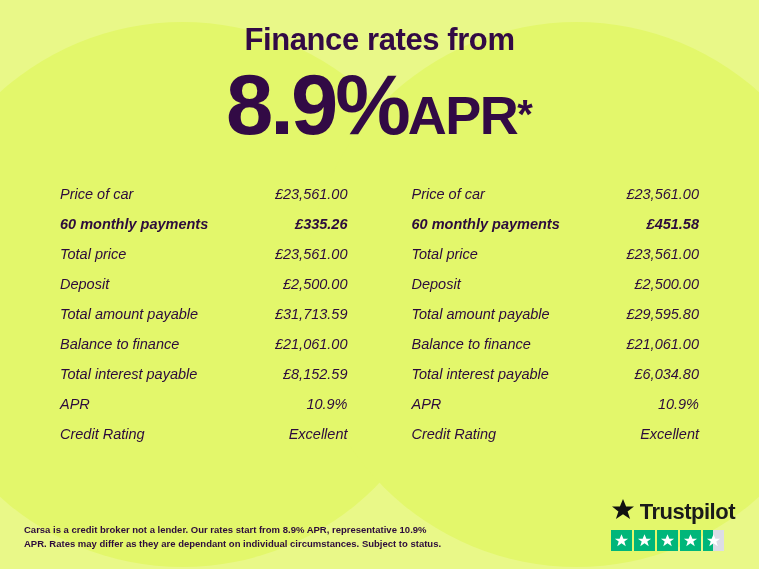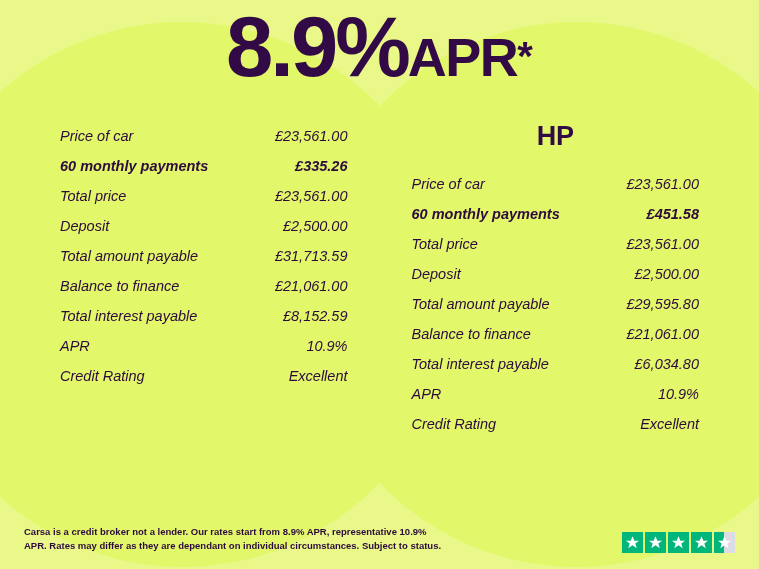--- a/index.html
+++ b/index.html
@@ -166,20 +166,21 @@
   .tp-star svg { display: block; }
 </style>
 </head>
 <body>
 
 <div class="blob blob-left"></div>
 <div class="blob blob-right"></div>
 
 <div class="content">
 
+  <div class="headline">Finance rates from</div>
 
   <div class="rate-line">
     <span class="rate-big">8.9%</span><span class="rate-apr">APR</span><span class="rate-star">*</span>
   </div>
 
   <div class="columns">
 
     <div class="col">
       <table class="fin">
         <tbody>
@@ -217,21 +218,20 @@
           </tr>
           <tr>
             <td>Credit Rating</td>
             <td class="val">Excellent</td>
           </tr>
         </tbody>
       </table>
     </div>
 
     <div class="col">
-      <div class="col-title">HP</div>
       <table class="fin">
         <tbody>
           <tr>
             <td>Price of car</td>
             <td class="val">£23,561.00</td>
           </tr>
           <tr class="bold">
             <td>60 monthly payments</td>
             <td class="val">£451.58</td>
           </tr>
@@ -266,20 +266,28 @@
         </tbody>
       </table>
     </div>
 
   </div>
 
   <div class="footer">
     <div class="disclaimer">Carsa is a credit broker not a lender. Our rates start from 8.9% APR, representative 10.9% APR. Rates may differ as they are dependant on individual circumstances. Subject to status.</div>
 
     <div class="trustpilot">
+      <div class="tp-head">
+        <span>
+          <svg width="24" height="24" viewBox="0 0 24 24">
+              <polygon points="12,1 15.1,8.6 23,8.6 16.6,13.4 19.1,21 12,16.3 4.9,21 7.4,13.4 1,8.6 8.9,8.6" fill="#111"></polygon>
+            </svg>
+        </span>
+        <span class="tp-name">Trustpilot</span>
+      </div>
       <div class="tp-stars">
         <span class="tp-star">
             <svg width="15" height="15" viewBox="0 0 24 24">
               <polygon points="12,2 15,9 22.5,9 16.5,13.6 18.8,21 12,16.5 5.2,21 7.5,13.6 1.5,9 9,9" fill="#fff"></polygon>
             </svg>
           </span>
         <span class="tp-star">
             <svg width="15" height="15" viewBox="0 0 24 24">
               <polygon points="12,2 15,9 22.5,9 16.5,13.6 18.8,21 12,16.5 5.2,21 7.5,13.6 1.5,9 9,9" fill="#fff"></polygon>
             </svg>

